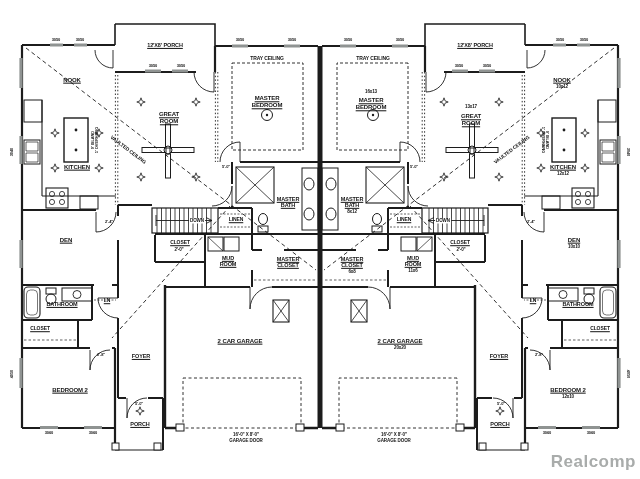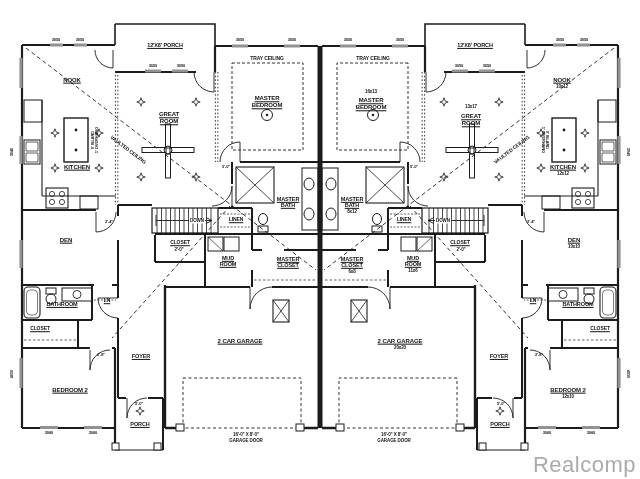--- a/index.html
+++ b/index.html
@@ -3,22 +3,22 @@
 <meta charset="utf-8">
 <style>
   html,body{margin:0;padding:0;background:#fff;}
   #stage{position:relative;width:640px;height:479px;background:#ffffff;overflow:hidden;
          font-family:"Liberation Sans",sans-serif;}
   #plan{position:absolute;left:0;top:0;}
   #labels .lbl{position:absolute;color:#141414;font-weight:bold;white-space:pre-line;
          text-align:center;line-height:1.12;letter-spacing:-0.1px;transform-origin:center;}
   #labels .lbl.u{text-decoration:underline;}
   #labels .lbl.bg{background:#ffffff;padding:0 1px;}
-  #watermark{position:absolute;right:4px;top:452px;font-size:22px;color:#a9acab;
-         font-weight:normal;letter-spacing:0.5px;}
+  #watermark{position:absolute;right:4px;top:452px;font-size:17px;color:#a9acab;
+         font-weight:bold;letter-spacing:0.5px;}
 </style>
 </head>
 <body>
 
 <div id="stage">
 
 <svg id="plan" width="640" height="479" viewBox="0 0 640 479">
   <defs>
     <path id="spk" d="M0,-4.2 L1.1,-1.1 L4.2,0 L1.1,1.1 L0,4.2 L-1.1,1.1 L-4.2,0 L-1.1,-1.1 Z"></path>
     <g id="unit" stroke="#1c1c1c" fill="none" stroke-width="2.2">

